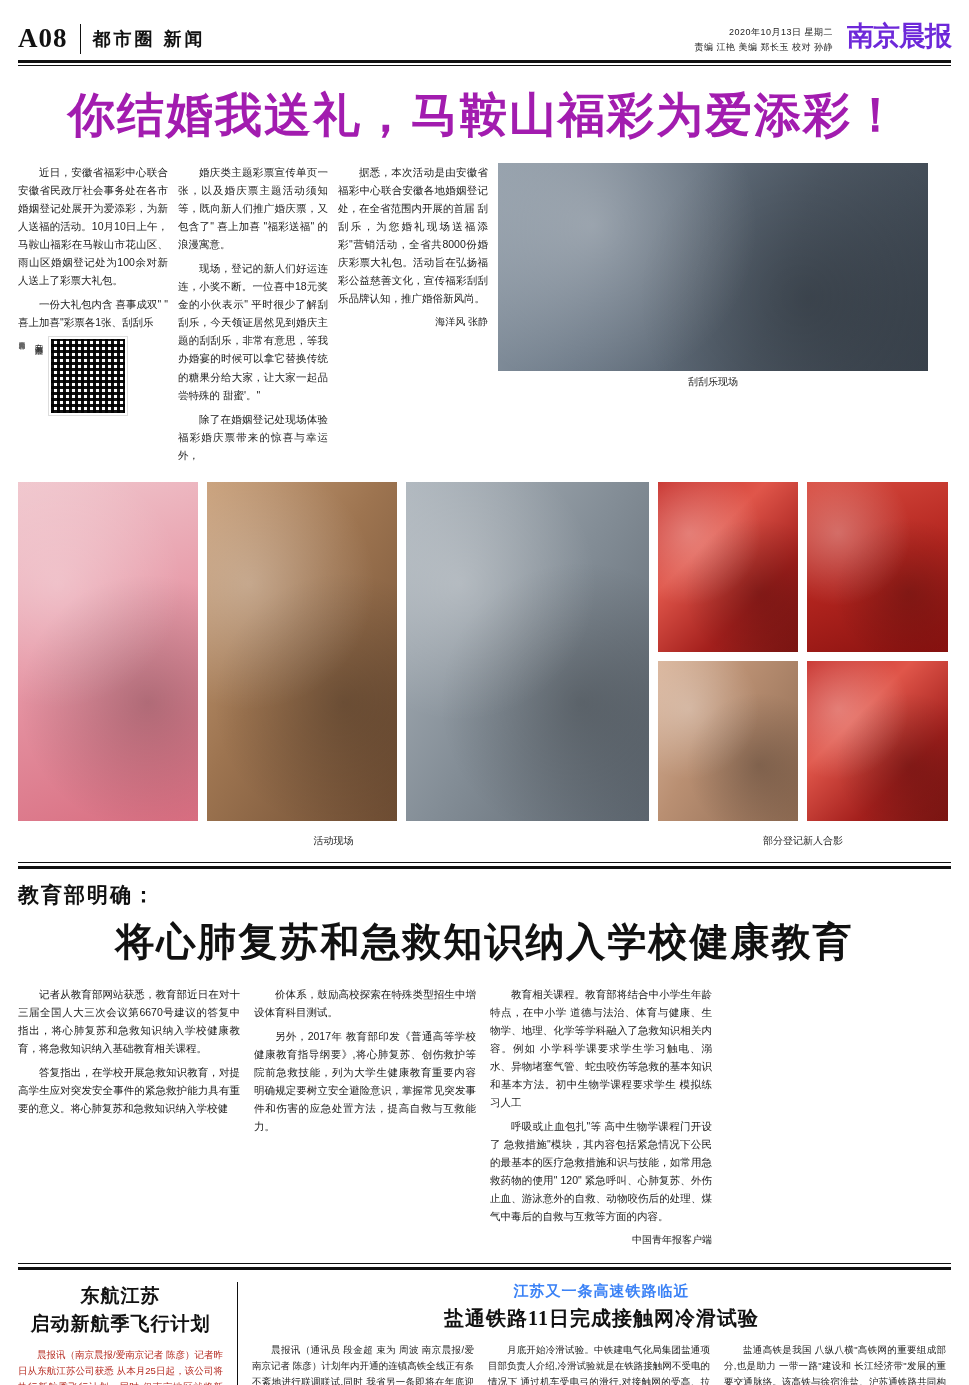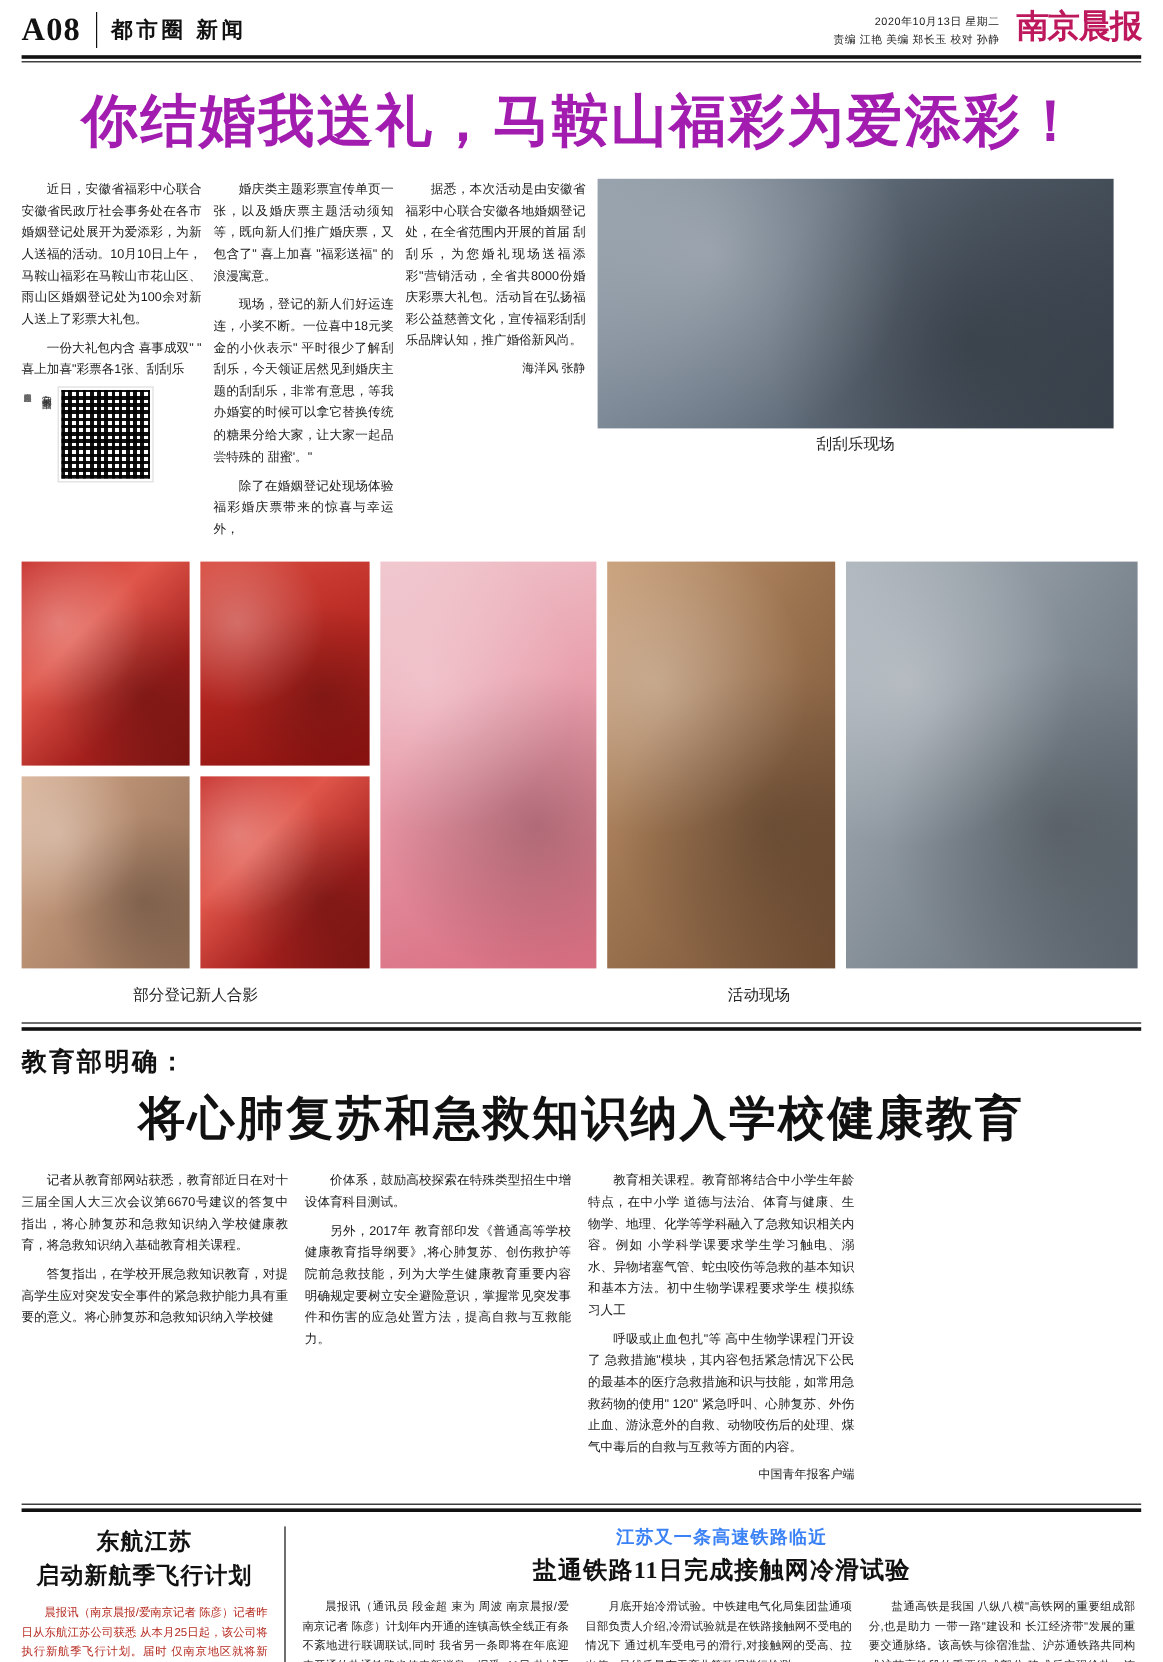--- a/index.html
+++ b/index.html
@@ -8,30 +8,30 @@
     width: 969px;
     height: 1385px;
     background: #ffffff;
     font-family: "Liberation Sans", sans-serif;
     color: #111;
     overflow: hidden;
   }
   .page { position: relative; width: 969px; height: 1385px; padding: 0 18px; }
 
   
-  .masthead { display:flex; align-items:flex-end; justify-content:space-between; padding: 4px 0 6px 0; }
+  .masthead { display:flex; align-items:flex-end; justify-content:space-between; padding: 18px 0 6px 0; }
   .mast-left { display:flex; align-items:center; gap:12px; }
   .mast-page { font-size: 27px; font-weight: bold; letter-spacing: 1px; font-family:"Liberation Serif", serif; }
   .mast-div { width:1px; height:30px; background:#111; }
   .mast-sec { font-size: 18px; font-weight: bold; letter-spacing:3px; }
   .mast-right { display:flex; align-items:flex-end; gap:14px; }
   .mast-meta { text-align:right; font-size:9px; line-height:1.6; color:#222; }
   .mast-meta .row1 { letter-spacing:0.5px; }
   .mast-meta .row2 { letter-spacing:0.5px; }
-  .mast-logo { font-size:27px; font-weight:bold; color:#be185d; font-family:"Liberation Serif", serif; letter-spacing:-1px; }
+  .mast-logo { font-size:27px; font-weight:bold; color:#6d28d9; font-family:"Liberation Serif", serif; letter-spacing:-1px; }
   .mast-rule { height:3px; background:#111; margin-bottom:2px; }
   .mast-rule2 { height:1px; background:#111; margin-bottom:10px; }
 
   
   .headline1 {
     text-align:center; font-size:47px; font-weight:bold; letter-spacing:2px;
     font-family:"Liberation Serif", serif; margin: 18px 0 16px 0; color:#a21caf;
   }
 
   
@@ -47,21 +47,21 @@
       repeating-linear-gradient(90deg,#111 0 3px,#fff 3px 6px),
       repeating-linear-gradient(0deg,#111 0 3px,#fff 3px 6px);
     background-blend-mode: multiply; border:2px solid #fff; outline:1px solid #ddd;
   }
   .qr-cap { writing-mode: vertical-rl; font-size:8px; line-height:1.5; color:#333; letter-spacing:1px; height:78px; }
   .qr-cap2 { writing-mode: vertical-rl; font-size:6.5px; line-height:1.4; color:#666; height:78px; }
   .byline { text-align:right; font-size:10px; margin-top:2px; }
 
   .photo-top { width:430px; }
   .ph { position:relative; overflow:hidden; background:#bbb; }
-  .cap { text-align:center; font-size:13px; color:#222; padding:4px 0 0 0; }
+  .cap { text-align:center; font-size:10px; color:#222; padding:4px 0 0 0; }
 
   
   .p-red { background: linear-gradient(135deg,#c7302b 0%,#e0564a 35%,#a31f1c 70%,#7c1512 100%); }
   .p-red2 { background: linear-gradient(160deg,#d84b3f 0%,#b3251f 50%,#88110f 100%); }
   .p-warm { background: linear-gradient(120deg,#d9b49a 0%,#b98f72 40%,#8d6a52 100%); }
   .p-crowd { background: linear-gradient(110deg,#8e9aa6 0%,#6d7a88 30%,#4f5a66 65%,#3a434d 100%); }
   .p-pink { background: linear-gradient(160deg,#f0c6cd 0%,#e79aa8 45%,#d86d80 100%); }
   .p-hall { background: linear-gradient(120deg,#c9a07a 0%,#9d7450 45%,#6d4c32 100%); }
   .p-grey { background: linear-gradient(120deg,#aeb6bd 0%,#838d96 50%,#5c656e 100%); }
 
@@ -152,39 +152,39 @@
       <div class="byline">海洋风 张静</div>
     </div>
 
     <div class="photo-top">
       <div class="ph p-crowd" style="height:208px;"></div>
       <div class="cap">刮刮乐现场</div>
     </div>
   </div>
 
   <div class="grid-block">
-    <div class="gcol gcol-left">
-      <div class="grow">
-        <div class="ph p-red" style="width:140px;height:170px;"></div>
-        <div class="ph p-red2" style="width:141px;height:170px;"></div>
-      </div>
-      <div class="grow">
-        <div class="ph p-warm" style="width:140px;height:160px;"></div>
-        <div class="ph p-red" style="width:141px;height:160px;"></div>
-      </div>
-      <div class="cap">部分登记新人合影</div>
-    </div>
-
     <div class="gcol">
       <div class="grow">
         <div class="ph p-pink" style="width:180px;height:339px;"></div>
         <div class="ph p-hall" style="width:190px;height:339px;"></div>
         <div class="ph p-grey" style="width:243px;height:339px;"></div>
       </div>
       <div class="cap">活动现场</div>
+    </div>
+
+    <div class="gcol gcol-left">
+      <div class="grow">
+        <div class="ph p-red" style="width:140px;height:170px;"></div>
+        <div class="ph p-red2" style="width:141px;height:170px;"></div>
+      </div>
+      <div class="grow">
+        <div class="ph p-warm" style="width:140px;height:160px;"></div>
+        <div class="ph p-red" style="width:141px;height:160px;"></div>
+      </div>
+      <div class="cap">部分登记新人合影</div>
     </div>
   </div>
 
   <div class="hr-thin"></div>
   <div class="hr-thick"></div>
 
   <div class="kicker">教育部明确：</div>
   <div class="headline2">将心肺复苏和急救知识纳入学校健康教育</div>
 
   <div class="cols4">

